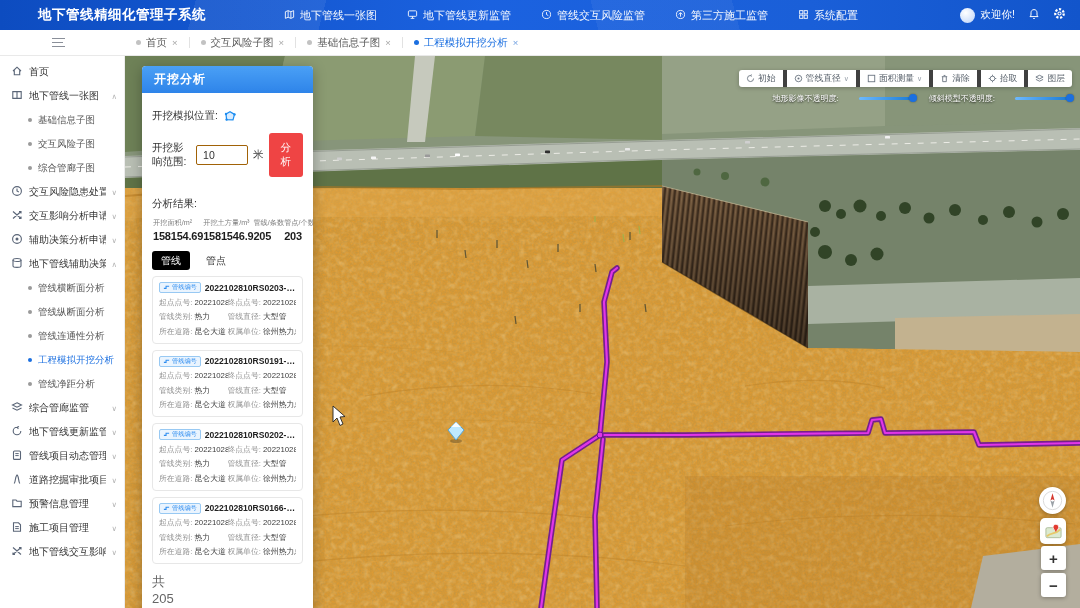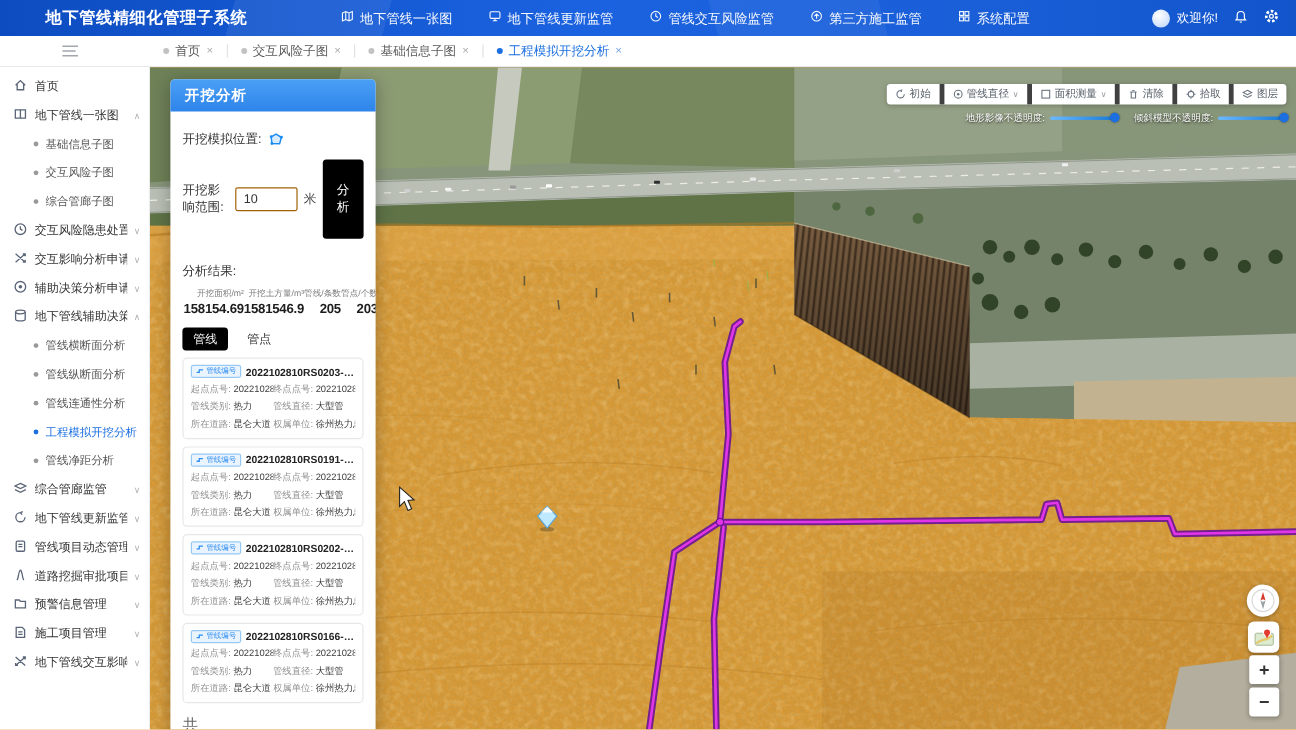--- a/index.html
+++ b/index.html
@@ -53,24 +53,24 @@
   .mapwrap{flex:1;position:relative;overflow:hidden;background:#d79a37}
   .scene{position:absolute;inset:0;display:block}
 
   
   .panel{position:absolute;left:17px;top:10px;width:171px;height:597px;background:#fff;border-radius:4px;box-shadow:0 3px 14px rgba(0,0,0,.28);z-index:6;display:flex;flex-direction:column}
   .panel-h{height:27px;flex:none;background:linear-gradient(180deg,#4aa0f6,#2e84e9);border-radius:4px 4px 0 0;color:#fff;font-size:12px;font-weight:bold;display:flex;align-items:center;padding-left:12px;letter-spacing:1px}
   .panel-b{flex:1;padding:6px 10px 0;overflow:hidden}
   .prow{display:flex;align-items:center;margin-top:10px;font-size:10.5px;color:#333;gap:5px}
   .prow input{width:52px;height:20px;border:1px solid #a16207;border-radius:2px;font-size:10.5px;padding:0 6px;color:#333;outline:none}
   .unit{color:#444}
-  .btn-analyze{margin-left:auto;background:#000000;color:#fff;border:none;border-radius:3px;font-size:10.5px;padding:19px 11px;cursor:pointer}
+  .btn-analyze{margin-left:auto;background:#ef4444;color:#fff;border:none;border-radius:3px;font-size:10.5px;padding:8px 11px;cursor:pointer}
   .result-lb{margin-top:20px;font-size:10.5px;color:#333}
   .stats{display:flex;justify-content:space-between;margin-top:7px;padding:0 1px}
-  .stat{text-align:right}
+  .stat{text-align:left}
   .stat .lb{font-size:7.2px;color:#7d7d7d;white-space:nowrap}
   .stat .vl{font-size:11px;font-weight:bold;color:#1d1d1d;margin-top:2px;letter-spacing:-.2px;white-space:nowrap}
   .ptabs{display:flex;align-items:center;gap:12px;margin-top:9px}
   .ptab{font-size:10px;color:#333;cursor:pointer;padding:2.5px 4px;border-radius:3px}
   .ptab.on{background:#000000;color:#fff;padding:2.5px 9px}
   .card{border:1px solid #e7e7e7;border-radius:4px;padding:5px 6px 6px;margin-top:6px;cursor:pointer}
   .card-h{display:flex;align-items:center;gap:4px;min-width:0}
   .badge{display:inline-flex;align-items:center;gap:2px;border:1px solid #98c9f3;background:#eaf4fe;color:#2d8cf0;font-size:6.2px;padding:0 3px;height:11px;border-radius:2px;white-space:nowrap;flex:none}
   .cid{font-weight:bold;font-size:8.6px;color:#222;white-space:nowrap;overflow:hidden;text-overflow:ellipsis}
   .frow{display:flex;margin-top:3.5px}
@@ -81,21 +81,21 @@
   .pg{min-width:15px;height:15px;line-height:15px;text-align:center;border-radius:2px;color:#4a4a4a;cursor:pointer}
   .pg.on{background:#3d97f2;color:#fff}
   .pg.dim{color:#9a9a9a}
 
   
   .mtoolbar{position:absolute;top:14px;right:8px;height:17px;background:#fff;border-radius:3px;display:flex;align-items:center;font-size:8.8px;color:#57606a;box-shadow:0 1px 4px rgba(0,0,0,.25);z-index:5}
   .mtb{display:flex;align-items:center;gap:3px;padding:0 7px;border-right:4px solid #404040;cursor:pointer;height:100%}
   .mtb:last-child{border-right:none}
   .mtb .cv{font-size:7px;color:#98a0aa}
   .msliders{position:absolute;top:37px;right:8px;display:flex;gap:13px;align-items:center;z-index:5;font-size:8px;color:#fff;text-shadow:0 1px 2px rgba(0,0,0,.85)}
-  .sld{display:flex;align-items:center;gap:4px}
+  .sld{display:flex;align-items:center;gap:20px}
   .track{width:57px;height:3px;border-radius:2px;background:linear-gradient(90deg,#6db9ff,#1677d2);position:relative;cursor:pointer}
   .knob{position:absolute;top:-2.6px;width:8px;height:8px;border-radius:50%;background:#1b6fe0;box-shadow:0 0 2px rgba(0,0,0,.4)}
 
   
   .ctl{position:absolute;right:14px;background:#fff;box-shadow:0 1px 4px rgba(0,0,0,.3);z-index:5;display:flex;align-items:center;justify-content:center;cursor:pointer}
   .compass{top:431px;width:27px;height:27px;border-radius:50%}
   .pinbtn{top:462px;width:26px;height:26px;border-radius:5px}
   .zbtn{width:25px;height:24px;border-radius:3px;font-size:15px;font-weight:bold;color:#333;line-height:1}
   .zin{top:490px}
   .zout{top:517px}

